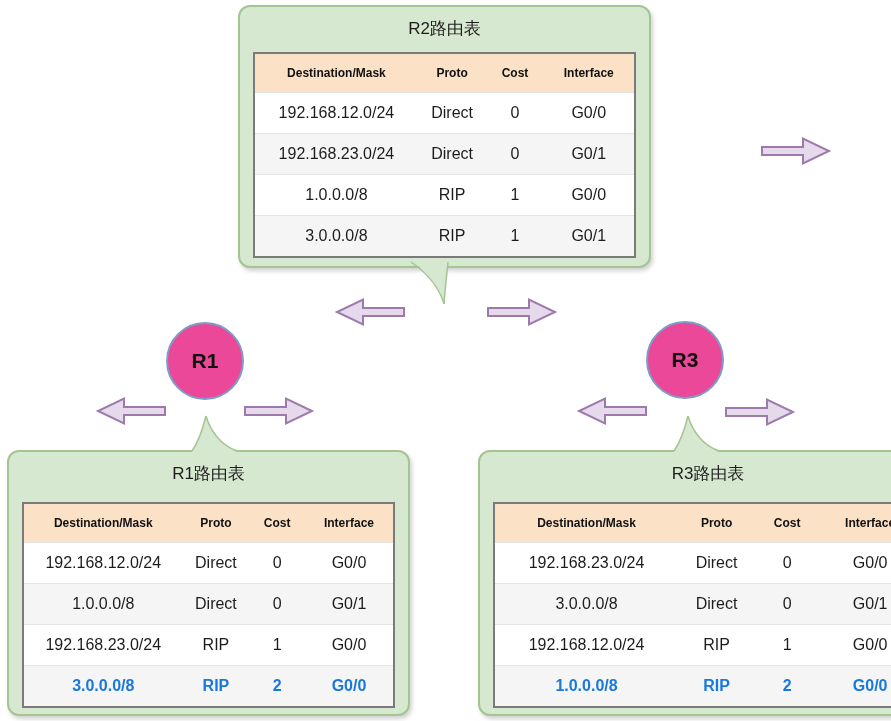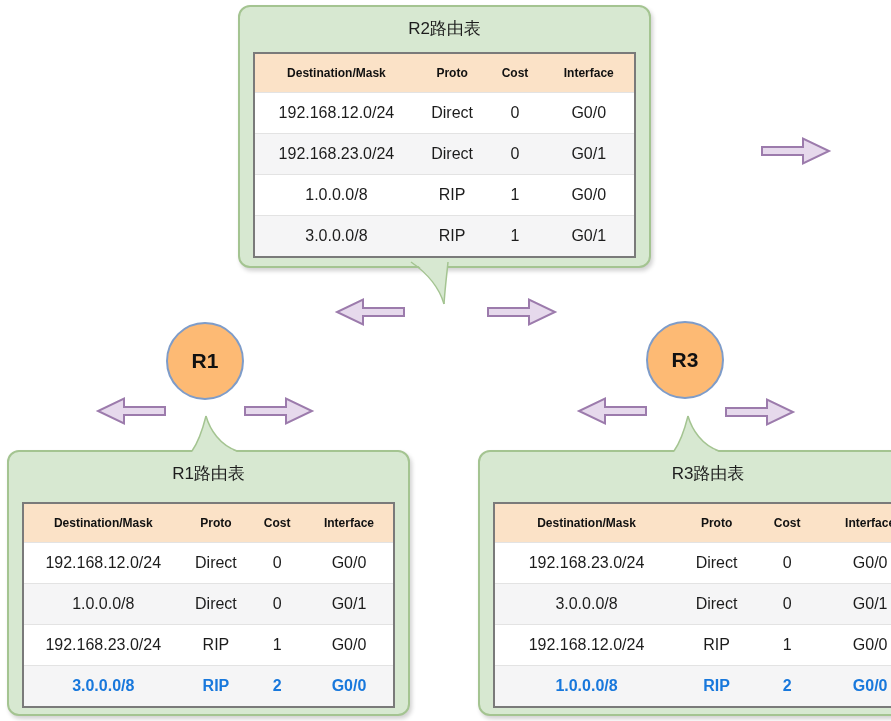--- a/index.html
+++ b/index.html
@@ -50,21 +50,21 @@
 
   
   .tail { position:absolute; z-index:2; }
   #tail-r2 { left:408px; top:260px; }
   #tail-r1 { left:188px; top:414px; }
   #tail-r3 { left:670px; top:414px; }
 
   
   .router {
     position:absolute; width:78px; height:78px; border-radius:50%;
-    background:#fdba74; border:2px solid #7e9cc9;
+    background:#ec4899; border:2px solid #7e9cc9;
     display:flex; align-items:center; justify-content:center;
     font-size:21px; font-weight:bold; color:#111;
     z-index:3; box-sizing:border-box;
   }
   #router-r1 { left:166px; top:322px; }
   #router-r2 { left:404px; top:322px; }
   #router-r3 { left:646px; top:321px; }
 
   
   .arrow { position:absolute; width:72px; height:32px; z-index:3; }

